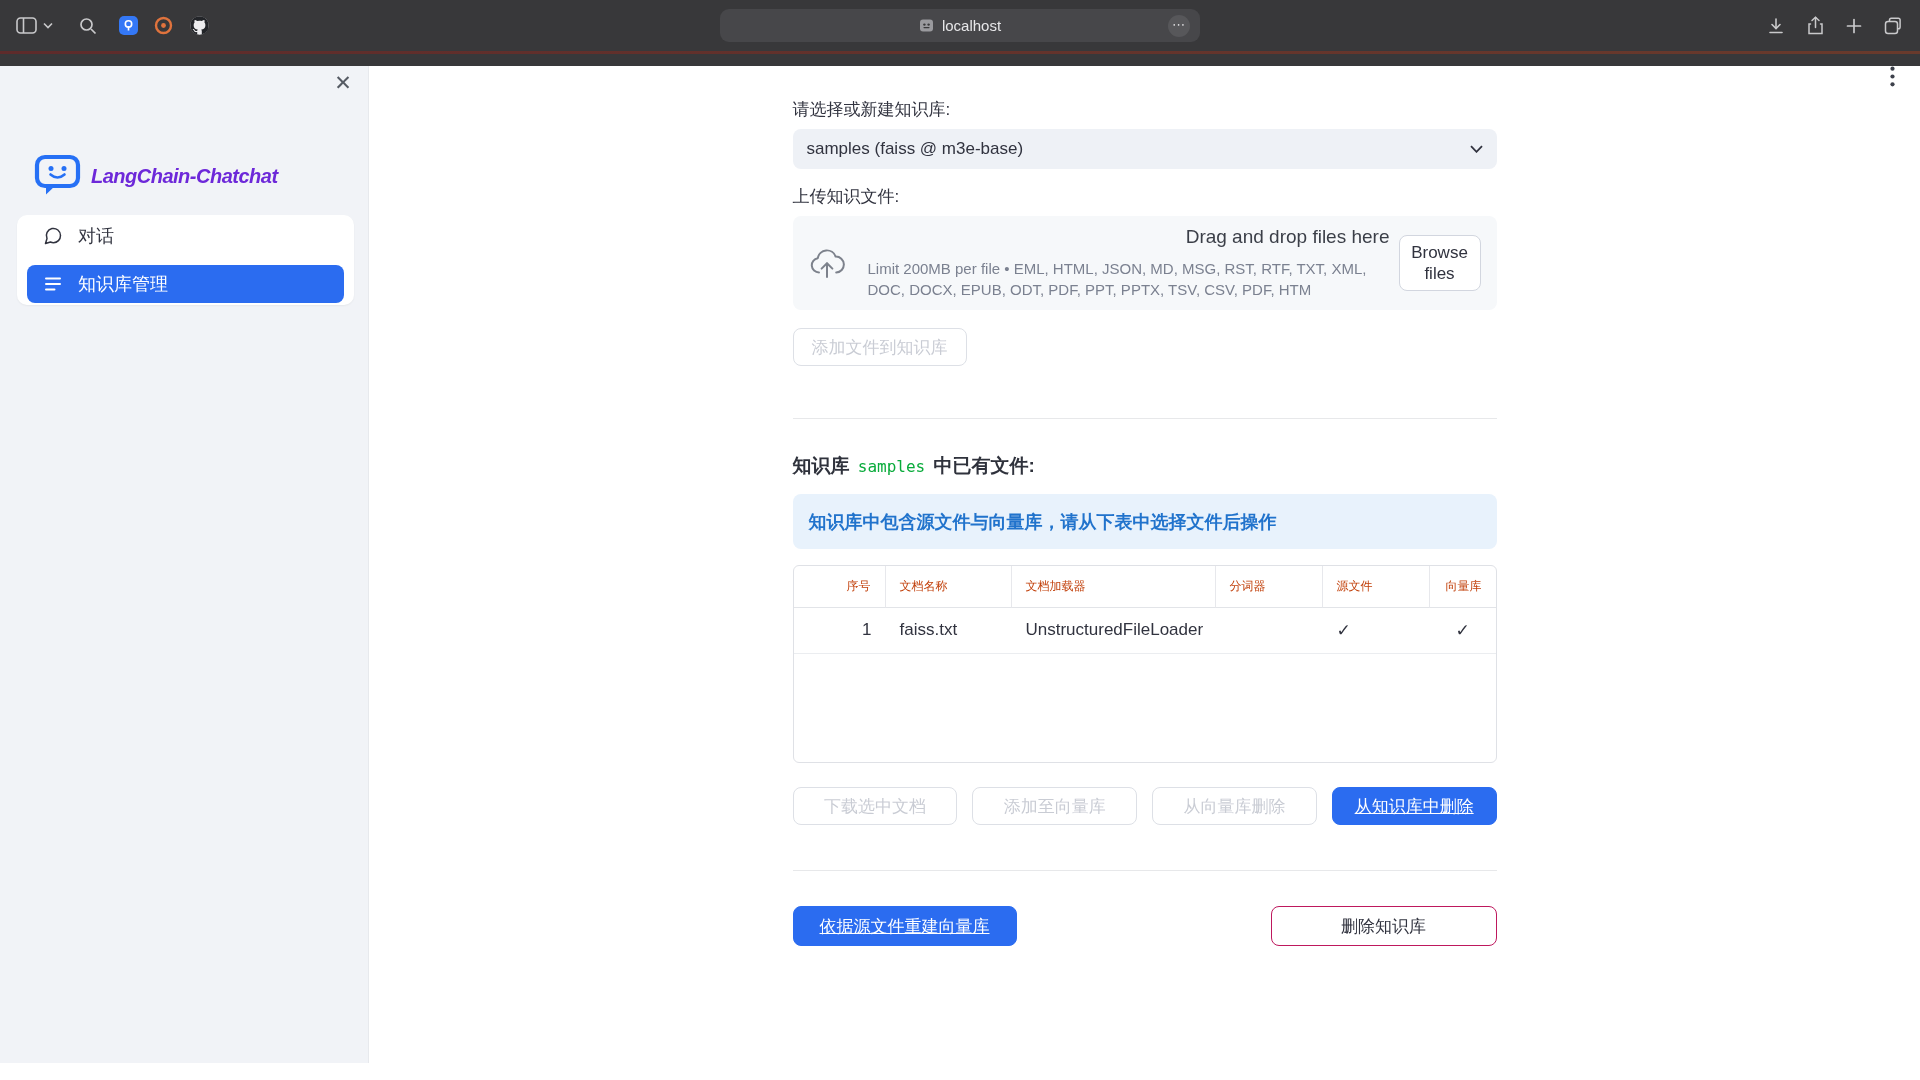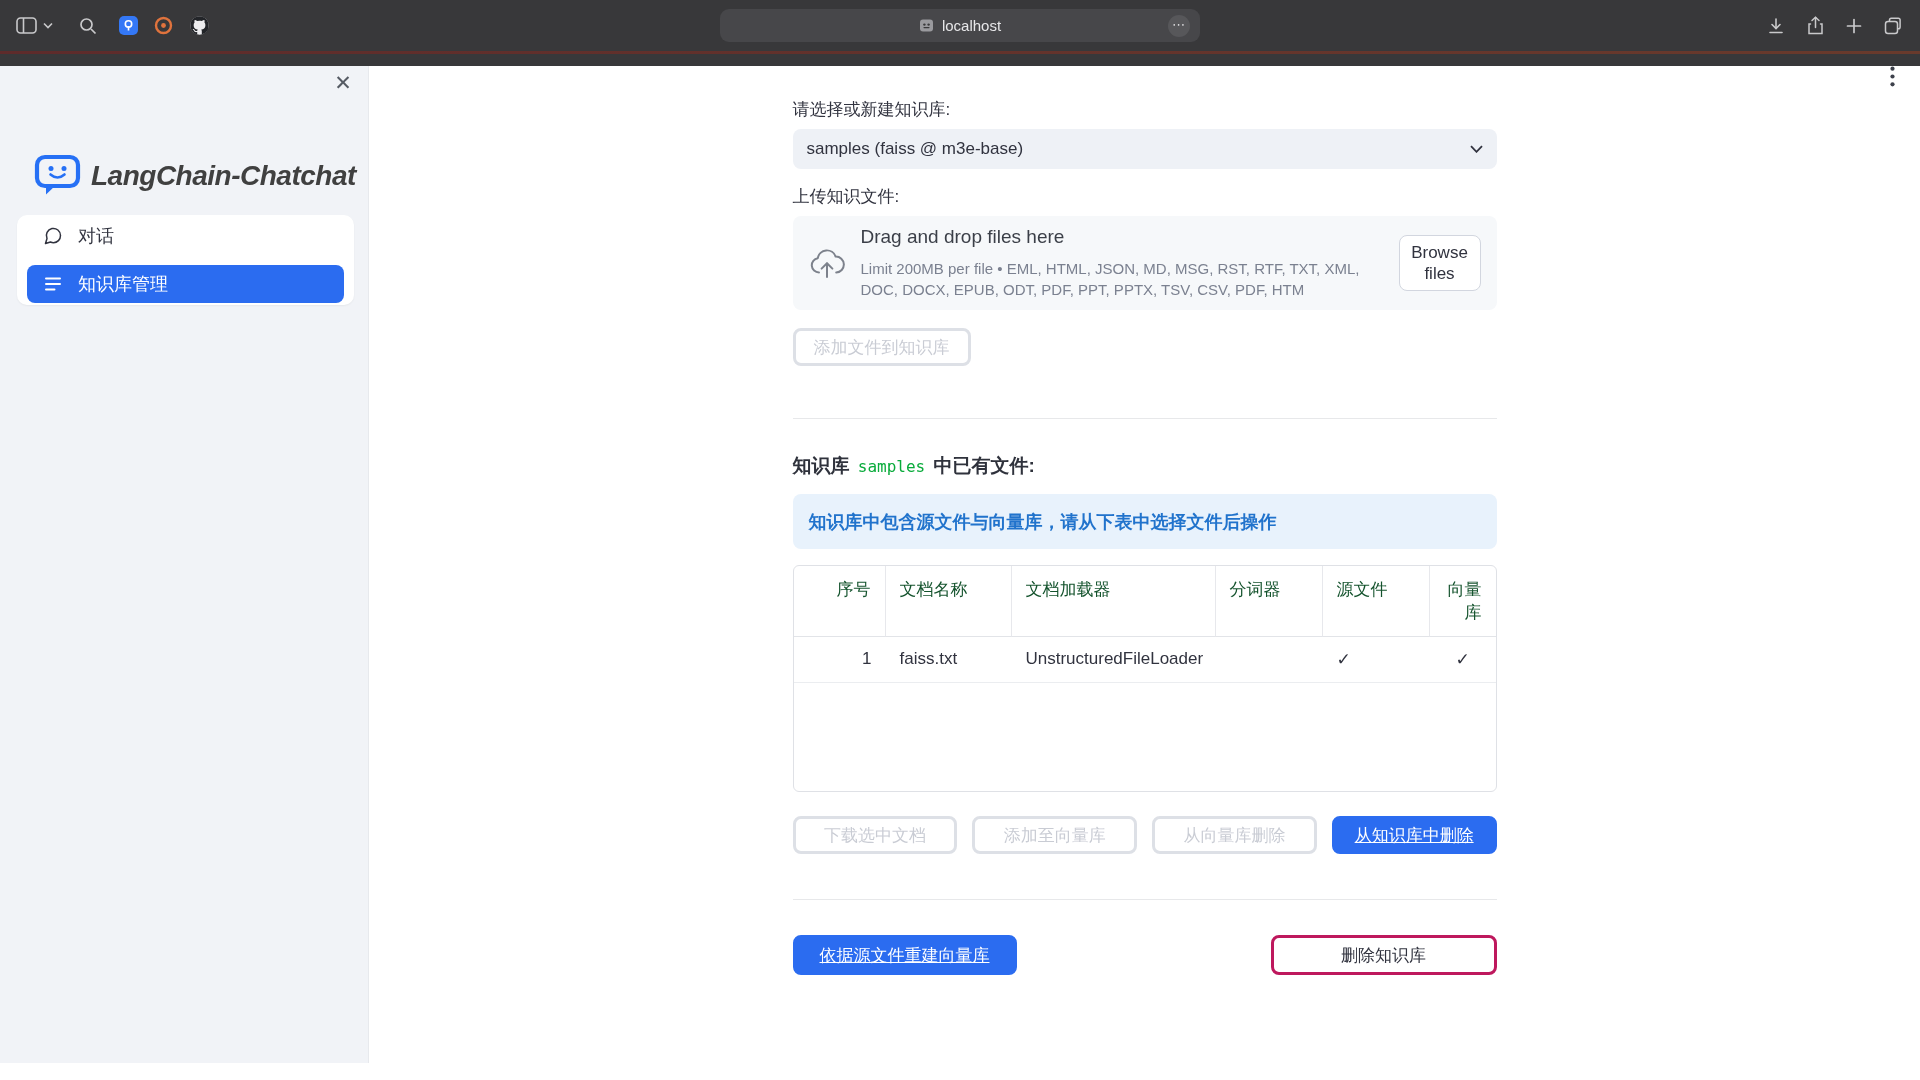--- a/index.html
+++ b/index.html
@@ -22,59 +22,59 @@
   
   .app-menu { position:fixed; right:14px; top:62px; width:28px; height:28px; display:flex;
     align-items:center; justify-content:center; color:#3d414b; z-index:40; }
 
   
   .sidebar { position:fixed; left:0; top:54px; width:369px; height:1009px; background:#f1f3f7;
     border-right:1px solid rgba(0,0,0,.04); z-index:30; }
   .sidebar-close { position:absolute; left:330px; top:16px; width:26px; height:26px; color:#565b64;
     font-size:21px; line-height:26px; text-align:center; }
   .logo { position:absolute; left:34px; top:100px; display:flex; align-items:center; gap:10px; }
-  .logo-text { font-size:28px; font-weight:bold; font-style:italic; color:#404040; letter-spacing:-0.5px; white-space:nowrap; }
+  .logo-text { font-size:20px; font-weight:bold; font-style:italic; color:#6d28d9; letter-spacing:-0.5px; white-space:nowrap; }
   .nav-card { position:absolute; left:17px; top:161px; width:337px; background:#fff; border-radius:10px;
     padding:2px 10px; box-shadow:0 1px 2px rgba(0,0,0,.05); }
   .nav-item { display:flex; align-items:center; gap:15px; height:38px; border-radius:8px;
     padding:0 16px; font-size:18px; color:#31333f; }
   .nav-item + .nav-item { margin-top:10px; }
   .nav-item.active { background:#2b6cf0; color:#fff; }
 
   
   .main { margin-left:369px; padding-top:98px; }
   .col { width:704px; margin:0 auto; }
   .field-label { font-size:17px; color:#31333f; margin-bottom:8px; }
   .select { height:40px; background:#eef1f6; border-radius:8px; display:flex; align-items:center;
     justify-content:space-between; padding:0 14px; font-size:17px; color:#31333f; }
   .upload-label { margin-top:16px; }
   .dropzone { margin-top:8px; height:94px; background:#f6f8fa; border-radius:8px; display:flex;
     align-items:center; padding:0 16px; }
-  .dz-texts { margin-left:16px; display:flex; flex-direction:column; gap:10px; }
+  .dz-texts { margin-left:23px; display:flex; flex-direction:column; gap:10px;align-items:flex-end; }
   .dz-title { font-size:19px; color:#3b3f48; }
   .dz-limit { font-size:15px; color:#7b8190; max-width:522px; line-height:1.42; }
   .browse-btn { margin-left:auto; width:82px; min-height:56px; background:#fff; border:1px solid #d2d6df;
     border-radius:8px; font-size:17px; color:#31333f; display:flex; align-items:center; justify-content:center;
     text-align:center; padding:6px 10px; line-height:1.25; }
   .btn { display:inline-flex; align-items:center; justify-content:center; height:38px; padding:0 18px;
-    border-radius:8px; font-size:17px; background:#fff; border:3px solid #be185d; color:#31333f; white-space:nowrap; }
+    border-radius:8px; font-size:17px; background:#fff; border:1px solid #be185d; color:#31333f; white-space:nowrap; }
   .btn.disabled { color:#c9ccd4; border-color:#dde0e6; }
   .btn.primary { background:#2b6cf0; border-color:#2b6cf0; color:#fff;text-decoration:underline; }
   .add-btn { margin-top:18px; }
   hr.divider { border:none; border-top:1px solid #e7e8ea; }
   .hr1 { margin-top:52px; }
   .heading { margin-top:34px; font-size:19px; font-weight:700; color:#2f323c; }
   .heading code { font-family:"DejaVu Sans Mono","Liberation Mono",monospace; font-size:16px;
     color:#09ab3b; font-weight:400; padding:0 3px; }
   .infobox { margin-top:15px; height:55px; background:#e8f2fc; border-radius:8px; display:flex;
     align-items:center; padding:0 16px; color:#2173cc; font-size:18px; font-weight:600; }
   .tbl { margin-top:16px; border:1px solid #dfe1e6; border-radius:6px; overflow:hidden; background:#fff; }
   .trow { display:grid; grid-template-columns:92px 126px 204px 107px 107px 66px; }
   .tcell { padding:12px 14px; font-size:17px; color:#31333f; }
-  .thead .tcell { font-size:17px; color:#14532d; border-bottom:1px solid #e2e4e8; position:relative; }
+  .thead .tcell { font-size:12px; color:#c2410c; border-bottom:1px solid #e2e4e8; position:relative; }
   .thead .tcell:not(:last-child){ border-right:1px solid #e7e8ec; }
   .tbody .tcell { border-bottom:1px solid #ebedf0; }
   .ta-r { text-align:right; }
   .ta-c { text-align:center; }
   .tbl-empty { height:108px; }
   .actions { margin-top:24px; display:flex; gap:15px; }
   .actions .btn { flex:1; }
   .hr2 { margin-top:45px; }
   .bottomrow { margin-top:35px; display:flex; justify-content:space-between; }
   .w-rebuild { width:224px; height:40px; }

